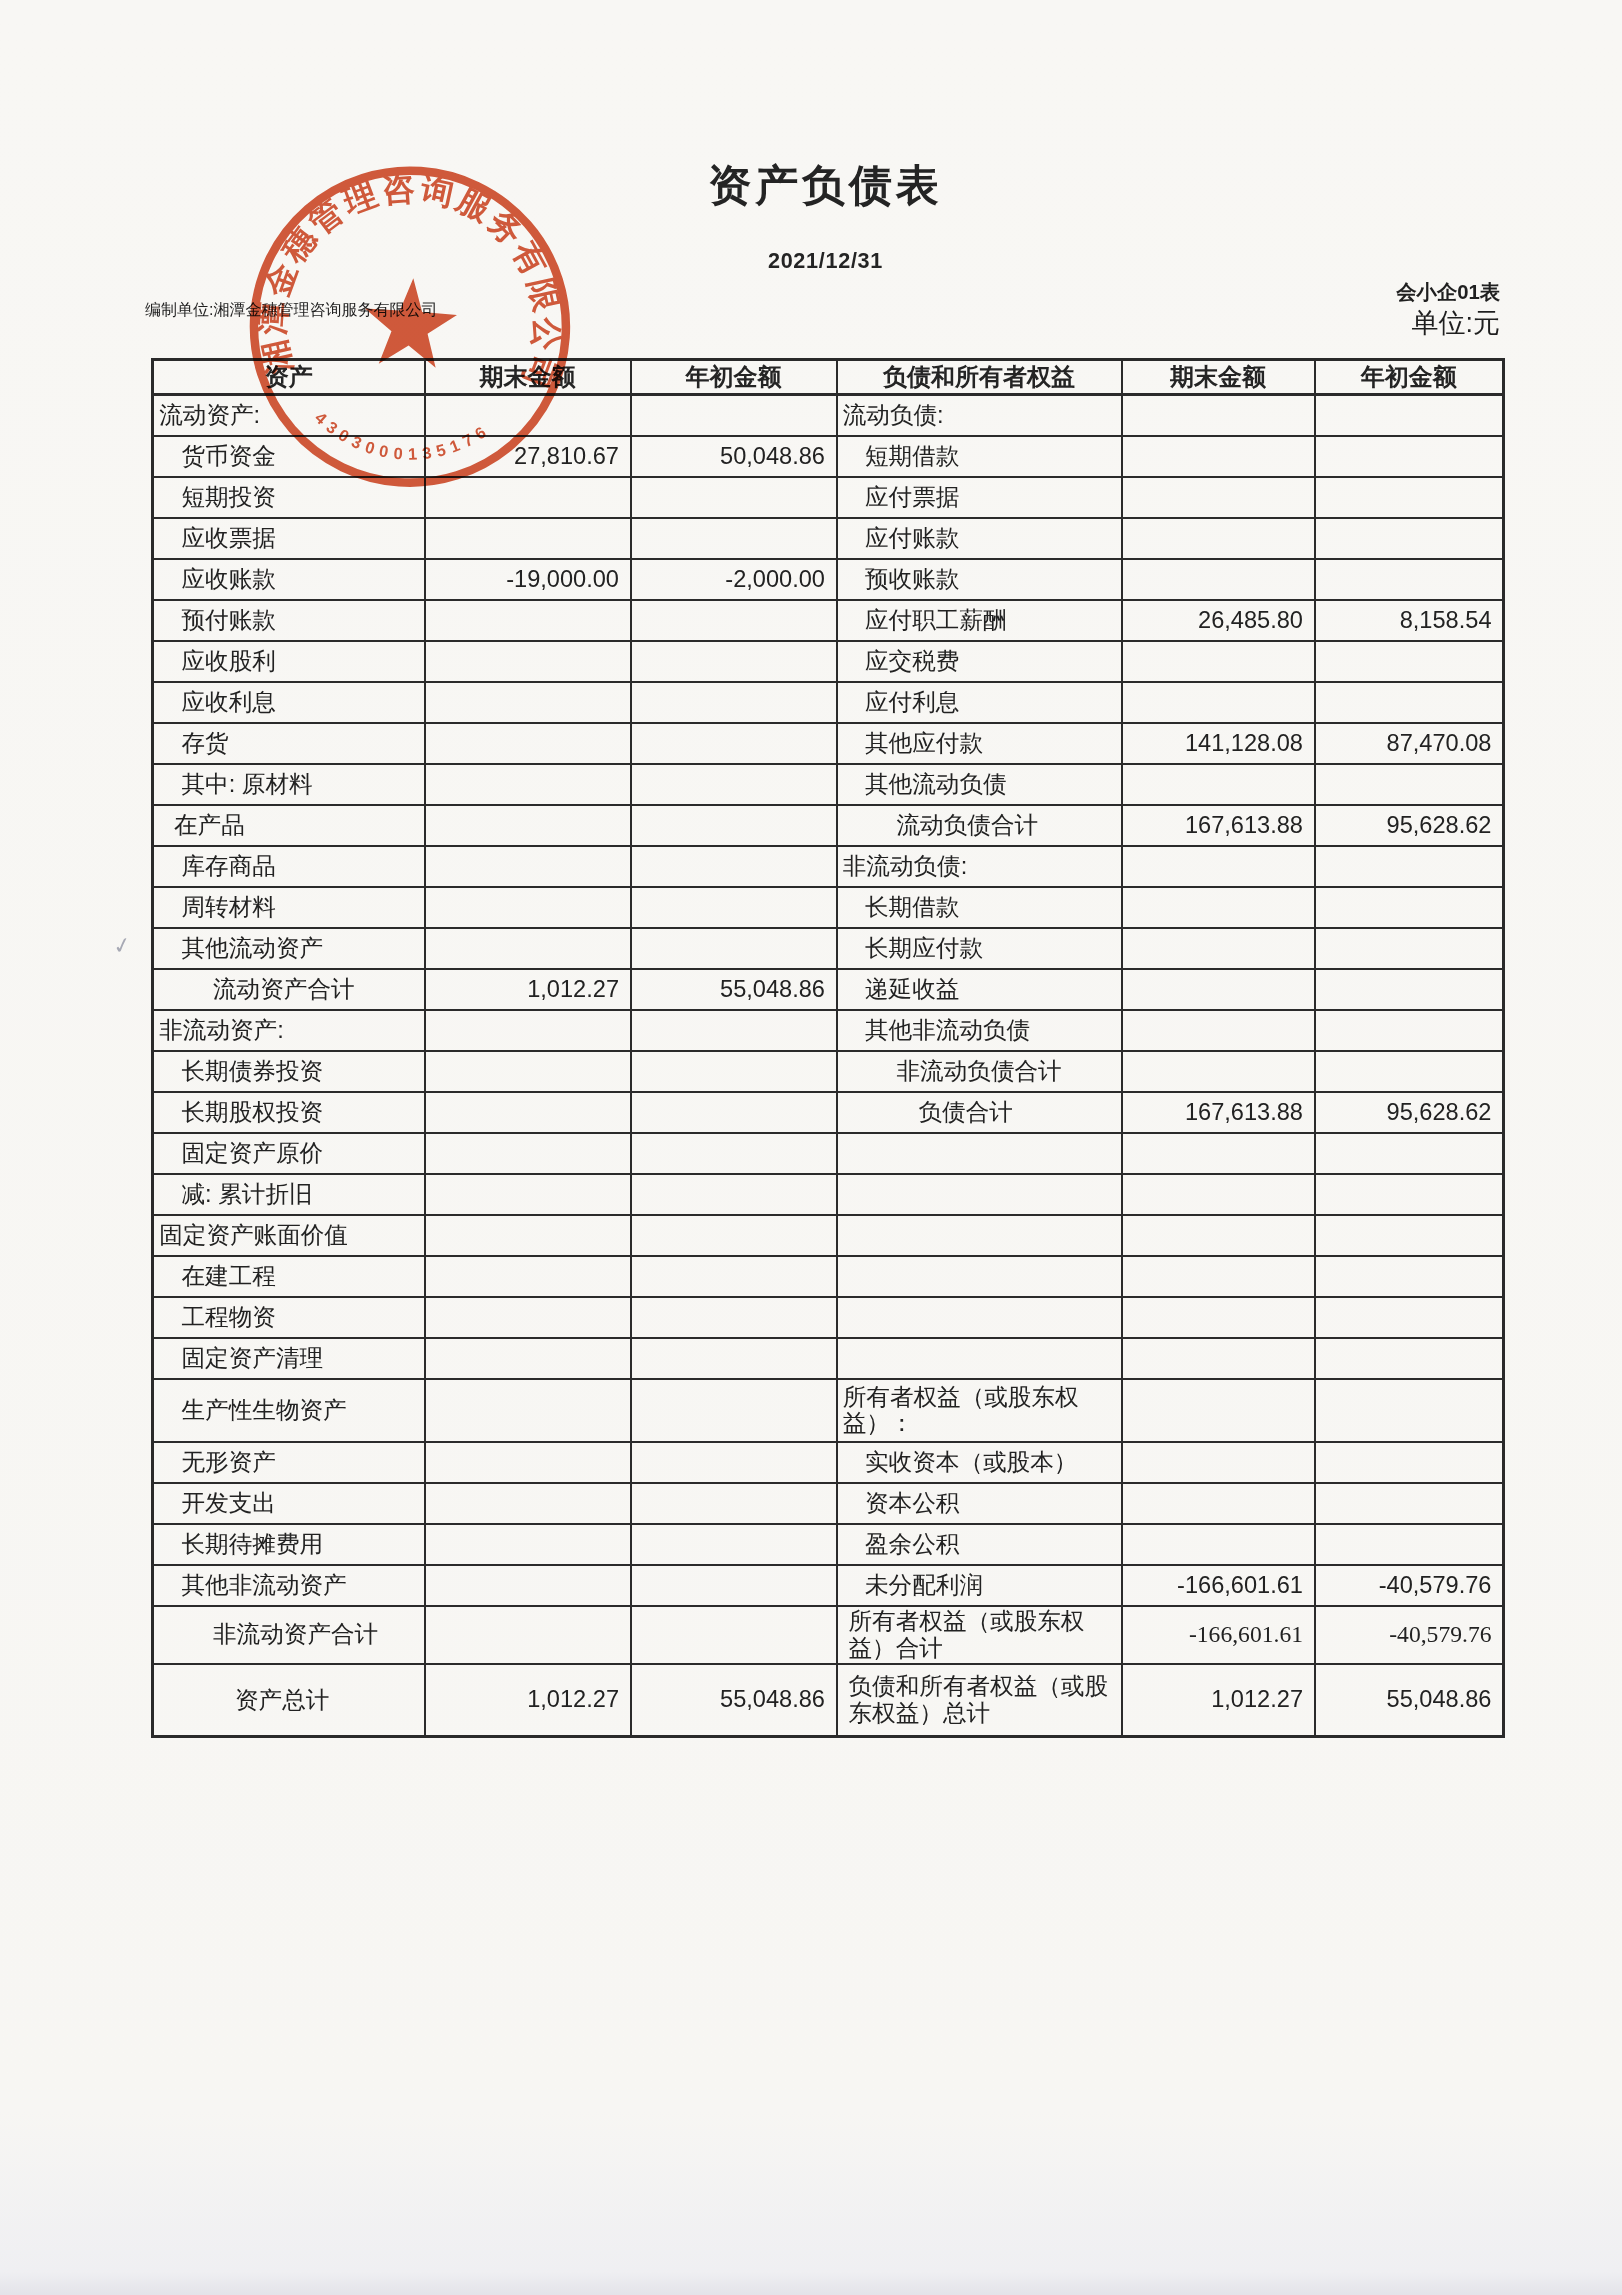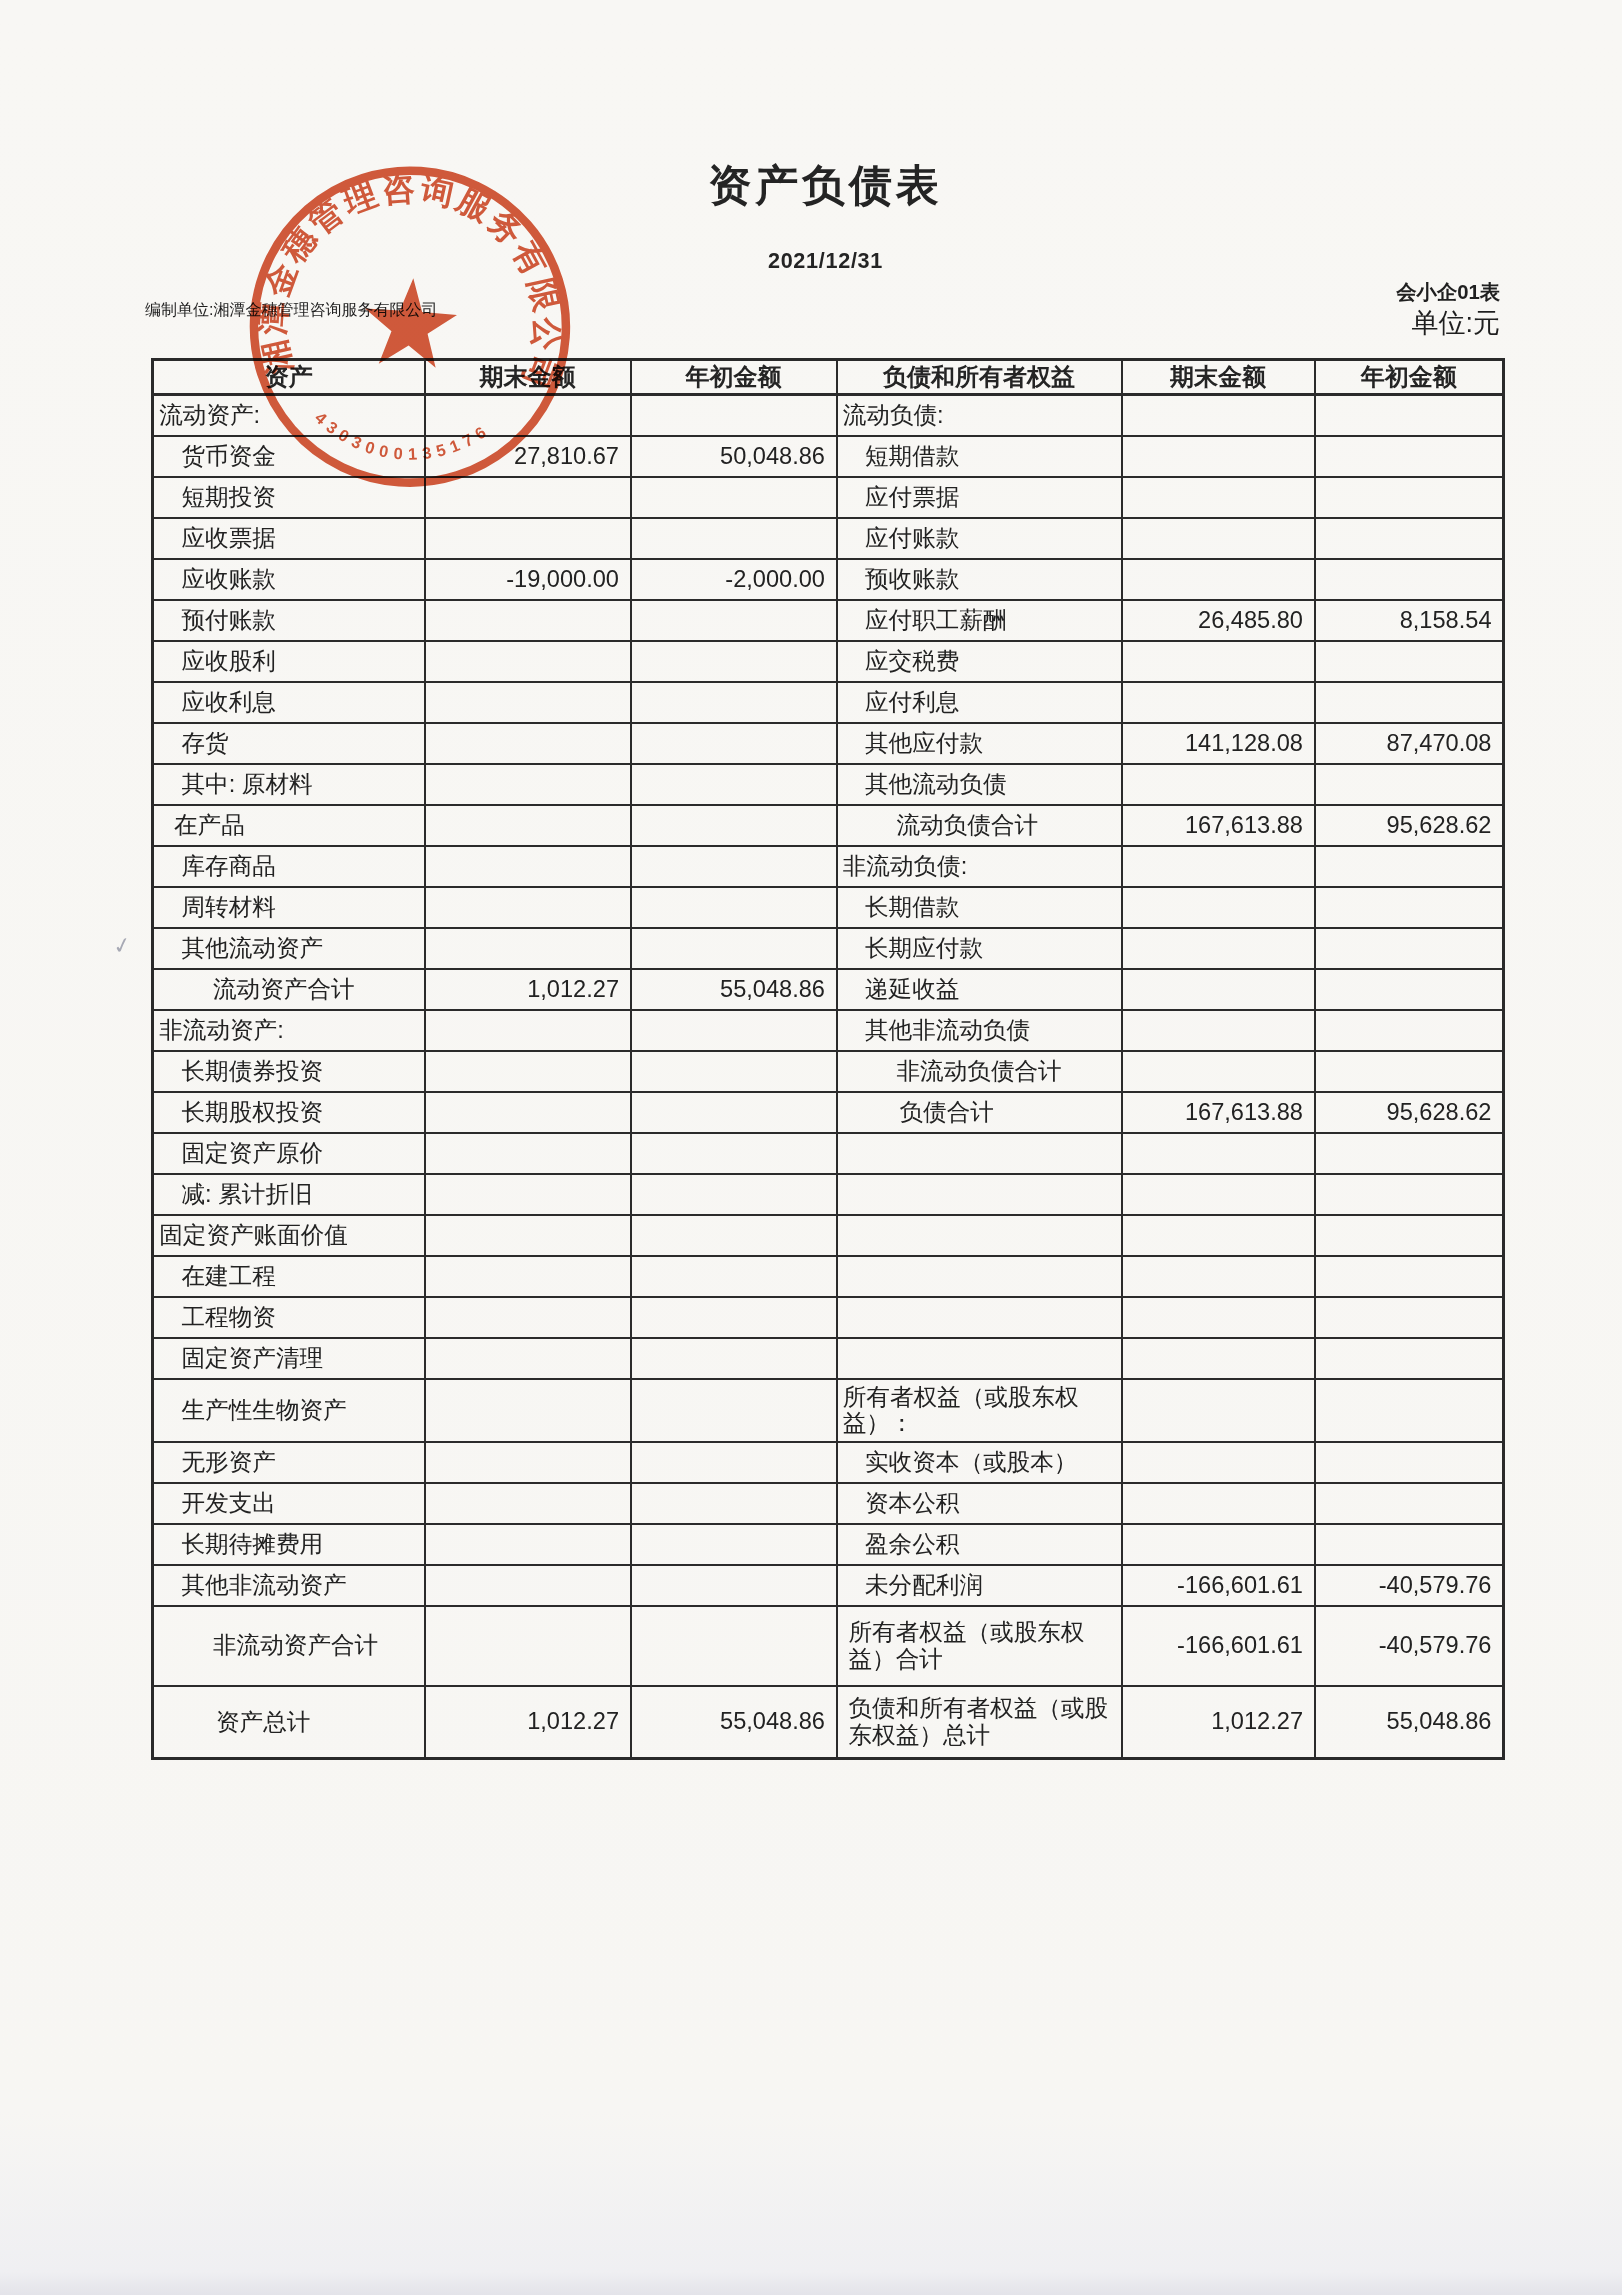--- a/index.html
+++ b/index.html
@@ -36,29 +36,29 @@
     border-top-width:2.6px;border-bottom-width:2.6px;
     overflow:hidden;vertical-align:middle;
   }
   table.bs th{
     height:29px;font-size:24px;font-weight:700;text-align:center;
     color:#242424;padding:0;border-bottom-width:3.3px;
   }
   table.bs td{font-size:23.6px;color:#222;}
   tr.std{height:41px;}
   tr.tall{height:63px;}
-  tr.tall2{height:80px;}
+  tr.tall2{height:58px;font-family:Liberation Serif, serif;}
   tr.tall3{height:73px;}
   td.label{text-align:left;line-height:1.12;}
   td.amt{text-align:right;padding-right:10.5px;letter-spacing:0px;}
   .ind0{padding-left:5.2px;}
   .ind1{padding-left:27.5px;}
   .ind2{padding-left:20px;}
   .ind3{padding-left:59px;}
-  .ind4{padding-left:62px;}
+  .ind4{padding-left:81px;}
   .ctr{text-align:center;padding-left:11px;padding-right:3.9px;}
   .stamp{
     position:absolute;left:246px;top:155px;width:329px;height:346px;
     transform:rotate(4deg);
     opacity:0.88;mix-blend-mode:multiply;pointer-events:none;
   }
   .cursor-artifact{
     position:absolute;left:113px;top:933px;font-size:22px;color:#a7a9b4;
     transform:rotate(-12deg);font-weight:700;
   }

